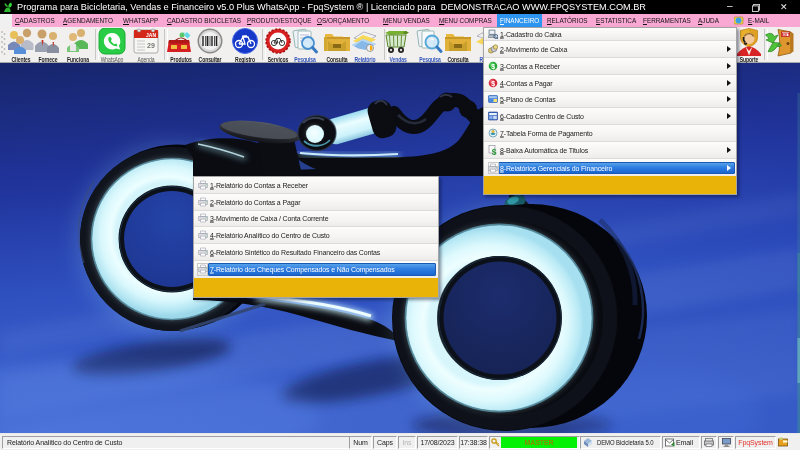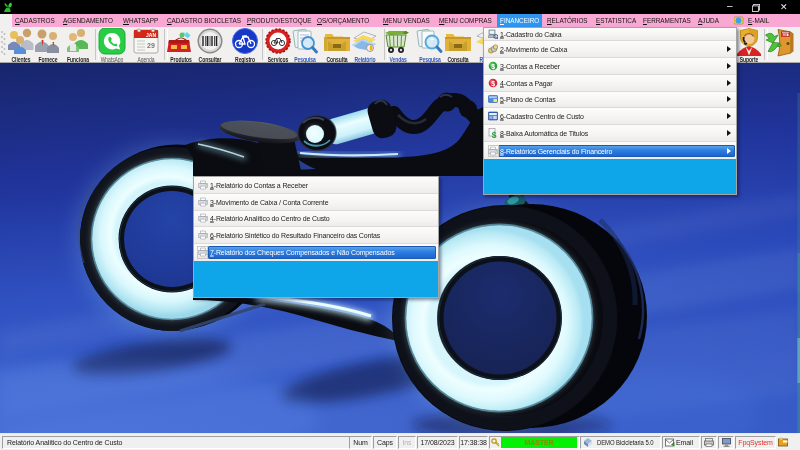--- a/index.html
+++ b/index.html
@@ -9,36 +9,37 @@
 #menubar{position:absolute;left:12px;top:14px;width:800px;height:13px;background:#f9a8d4;font-size:7.5px;color:#111}
 #menubar span{position:absolute;top:2px;white-space:nowrap;transform-origin:0 0;transform:scaleX(0.85)}
 #menubar u{text-decoration:underline}
 #toolbar{position:absolute;left:0;top:27px;width:800px;height:36px;background:#f1f0ee;border-bottom:1px solid #a9a9a9;box-sizing:border-box}
 .tsep{position:absolute;top:2px;height:31px;width:2px;border-left:1px solid #c6c6c6;border-right:1px solid #fff}
 .tlab{position:absolute;top:28.5px;font-size:7px;font-weight:bold;white-space:nowrap;transform:translateX(-50%) scaleX(0.72);letter-spacing:-0.1px}
 .ticon{position:absolute;top:1px;transform:translateX(-50%)}
 #desktop{position:absolute;left:0;top:63px;width:800px;height:370px}
 #status{position:absolute;left:0;top:433px;width:800px;height:17px;background:#f0f0f0;border-top:1px solid #e8e8e8}
 .sp{position:absolute;top:2px;height:11px;background:#f0f0f0;border:1px solid;border-color:#9e9e9e #fff #fff #9e9e9e;font-size:7px;letter-spacing:-0.1px;color:#1a1a1a;line-height:11px;text-align:center;white-space:nowrap}
-.menu{position:absolute;background:#0ea5e9;border:1px solid #a5a5a5;box-shadow:2px 2px 3px rgba(5,10,40,.45);box-sizing:border-box}
+.menu{position:absolute;background:#eab308;border:1px solid #a5a5a5;box-shadow:2px 2px 3px rgba(5,10,40,.45);box-sizing:border-box}
 .mrow{position:relative;height:16.95px;box-sizing:border-box;border-bottom:1px solid #dcdbd9;background:linear-gradient(180deg,#fcfcfb 0%,#f5f4f2 60%,#edecea 100%);font-size:7.6px;color:#1a1a1a;letter-spacing:-0.15px;white-space:nowrap}
 .sr{height:16.75px}
 .mrow .txt{position:absolute;left:16px;top:50%;transform:translateY(-50%) scaleX(0.92);transform-origin:0 50%}
 .mrow .ico{position:absolute;left:3.5px;top:50%;transform:translateY(-50%);width:10px;height:10px}
 .mrow .arr{position:absolute;right:5px;top:50%;transform:translateY(-50%);width:0;height:0;border-left:4px solid #111;border-top:3px solid transparent;border-bottom:3px solid transparent}
 .hl{position:absolute;border-radius:1px;background:linear-gradient(180deg,#57a2ea 0%,#2e7de0 45%,#1a66d0 100%);border:1px solid #1a5ab4;box-sizing:border-box}
 .plate{position:absolute;background:linear-gradient(180deg,#fdfdfd,#e8e7e5);border:1px solid #c9c8c6;box-sizing:border-box}
 </style></head>
 <body>
 <div id="title">
  <svg style="position:absolute;left:3px;top:2px" width="11" height="11" viewBox="0 0 11 11">
       <path d="M1,10 C2,6 4,5 5.5,5.5 C7,6 8,8 7.5,10 Z" fill="#2db52d"></path>
       <path d="M5.5,5.5 C5,3 6,1 8,0.5 C9.5,2 9,4.5 7,5.5 Z" fill="#35d435"></path>
       <path d="M1.5,1 C3,1.5 4.5,3 5,5 C3,5 1.5,3.5 1.5,1 Z" fill="#2db52d"></path>
     </svg>
+ <span class="t">Programa para Bicicletaria, Vendas e Financeiro v5.0 Plus WhatsApp - FpqSystem ® | Licenciado para&nbsp;&nbsp;DEMONSTRACAO WWW.FPQSYSTEM.COM.BR</span>
  <span class="wb" style="left:727px;top:-1px">–</span>
  <svg style="position:absolute;left:752px;top:3.5px" width="8" height="8" viewBox="0 0 8 8">
       <rect x="1.6" y="0.4" width="6" height="5.6" fill="none" stroke="#ddd" stroke-width="0.9"></rect>
       <rect x="0.4" y="1.9" width="6" height="5.6" fill="#000" stroke="#ddd" stroke-width="0.9"></rect>
     </svg>
  <span class="wb" style="left:780px;font-size:9px">✕</span>
 </div>
 <div id="menubar">
  <span style="left:3px"><u>C</u>ADASTROS</span>
  <span style="left:51px"><u>A</u>GENDAMENTO</span>
@@ -514,20 +515,28 @@
         <rect x="0.5" y="1" width="9" height="8" rx="0.5" fill="#3868c8" stroke="#1a3a88" stroke-width="0.6"></rect>
         <rect x="1.2" y="2" width="7.6" height="2.2" fill="#e8f0f8"></rect>
         <rect x="1.2" y="5" width="3.4" height="3.2" fill="#88b0e8"></rect>
         <rect x="5.2" y="5" width="3.6" height="3.2" fill="#c8d8f0"></rect>
       </svg>
       <span class="txt"><u>6</u>-Cadastro Centro de Custo</span>
       <span class="arr"></span>
     </div>
  <div class="mrow">
       <svg class="ico" viewBox="0 0 10 10">
+        <circle cx="5" cy="5" r="4" fill="#e8f4f8" stroke="#4a8aa8" stroke-width="0.7"></circle>
+        <path d="M2.5,5.5 q2.5,-2 5,0 l-1,1.5 l-3,0 z" fill="#3a98b8"></path>
+        <circle cx="5" cy="3.5" r="1.3" fill="#f0c848" stroke="#a88018" stroke-width="0.4"></circle>
+      </svg>
+      <span class="txt"><u>7</u>-Tabela Forma de Pagamento</span>
+    </div>
+ <div class="mrow">
+      <svg class="ico" viewBox="0 0 10 10">
         <rect x="1" y="0.5" width="6" height="7.5" fill="#f8f8f8" stroke="#889" stroke-width="0.6"></rect>
         <text x="6" y="9.6" font-size="8.5" fill="#2a9838" text-anchor="middle" font-family="Liberation Sans" font-weight="bold">$</text>
       </svg>
       <span class="txt"><u>8</u>-Baixa Automática de Titulos</span>
       <span class="arr"></span>
     </div>
  <div class="mrow" style="border-bottom:none">
    <div class="hl" style="left:14px;right:1.5px;top:2.3px;height:12px"></div>
    <div class="plate" style="left:3.5px;top:2.3px;width:11px;height:12px"></div>
    <svg class="ico" viewBox="0 0 10 10" style="z-index:3">
@@ -541,20 +550,26 @@
  <div class="mrow sr">
       <svg class="ico" viewBox="0 0 10 10">
         <use href="#prn"></use>
       </svg>
       <span class="txt"><u>1</u>-Relatório do Contas a Receber</span>
     </div>
  <div class="mrow sr">
       <svg class="ico" viewBox="0 0 10 10">
         <use href="#prn"></use>
       </svg>
+      <span class="txt"><u>2</u>-Relatório do Contas a Pagar</span>
+    </div>
+ <div class="mrow sr">
+      <svg class="ico" viewBox="0 0 10 10">
+        <use href="#prn"></use>
+      </svg>
       <span class="txt"><u>3</u>-Movimento de Caixa / Conta Corrente</span>
     </div>
  <div class="mrow sr">
       <svg class="ico" viewBox="0 0 10 10">
         <use href="#prn"></use>
       </svg>
       <span class="txt"><u>4</u>-Relatório Analítico do Centro de Custo</span>
     </div>
  <div class="mrow sr">
       <svg class="ico" viewBox="0 0 10 10">

